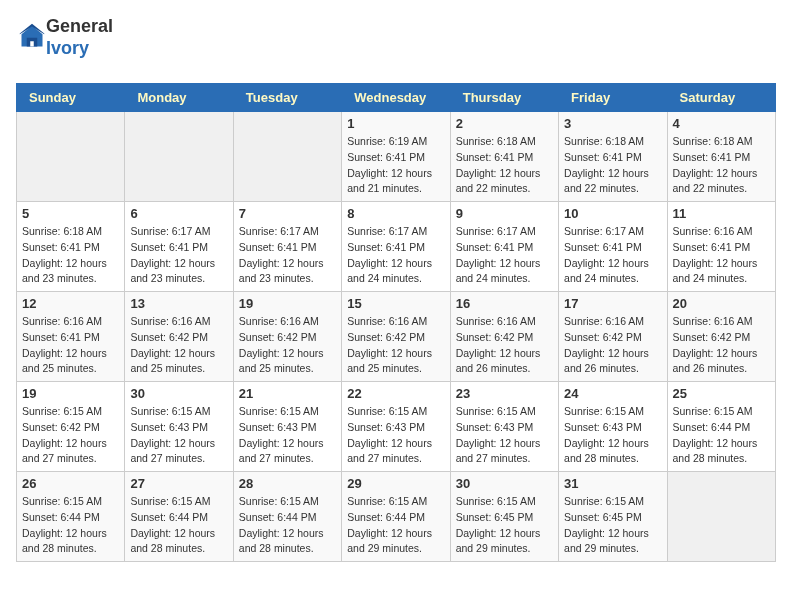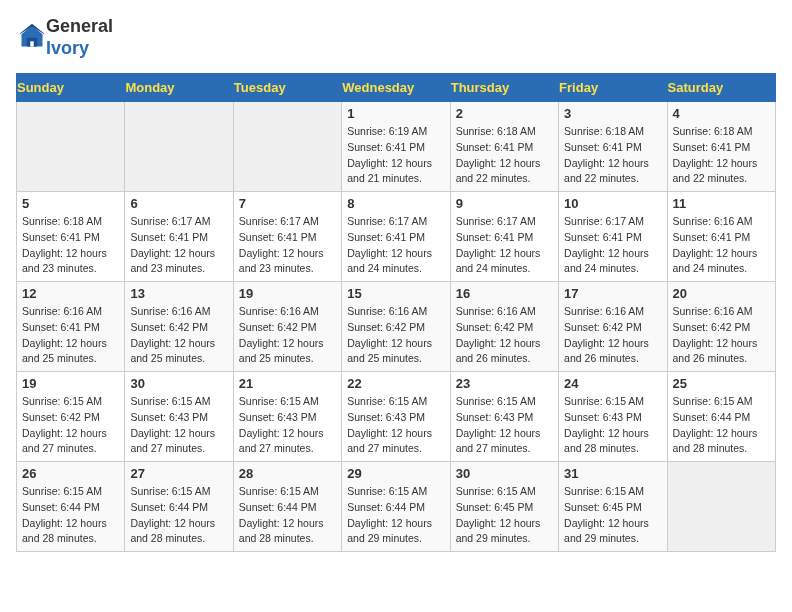--- a/index.html
+++ b/index.html
@@ -7,21 +7,21 @@
       font-family: Arial, sans-serif;
       background: #fff;
       width: 792px;
       min-height: 612px;
       padding: 16px;
     }
     .header {
       display: flex;
       justify-content: space-between;
       align-items: flex-start;
-      margin-bottom: 14px;
+      margin-bottom: 24px;
     }
     .logo {
       display: flex;
       align-items: center;
     }
     .logo-text {
       font-size: 18px;
       font-weight: bold;
       line-height: 1.2;
     }
@@ -44,22 +44,22 @@
       font-size: 15px;
       color: #555;
     }
     table {
       width: 100%;
       border-collapse: collapse;
       font-size: 11px;
     }
     thead tr th {
       background-color: #2a6db5;
-      color: #fde047;
-      padding: 6px 0;
+      color: #fef9c3;
+      padding: 6px 12px;
       text-align: left;
       font-size: 13px;
       font-weight: bold;
       border: 1px solid #2a6db5;
     }
     tbody tr td {
       border: 1px solid #ccc;
       padding: 4px 5px;
       vertical-align: top;
       height: 80px;

